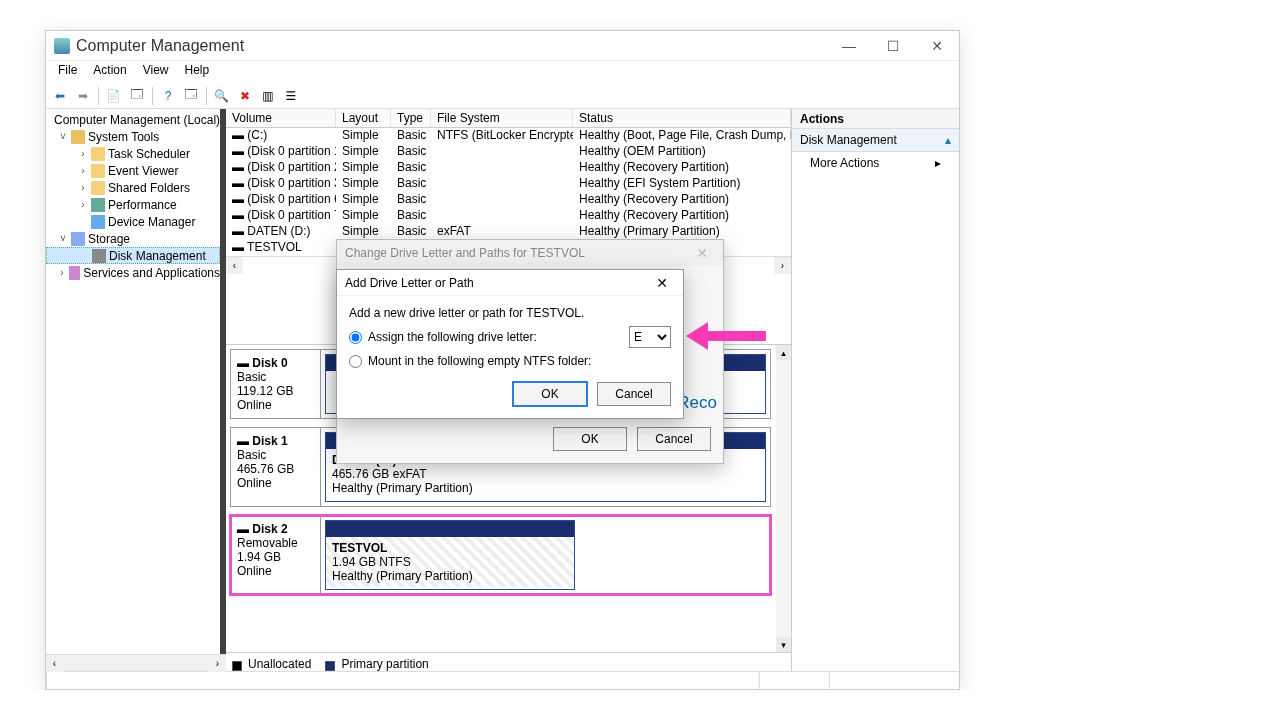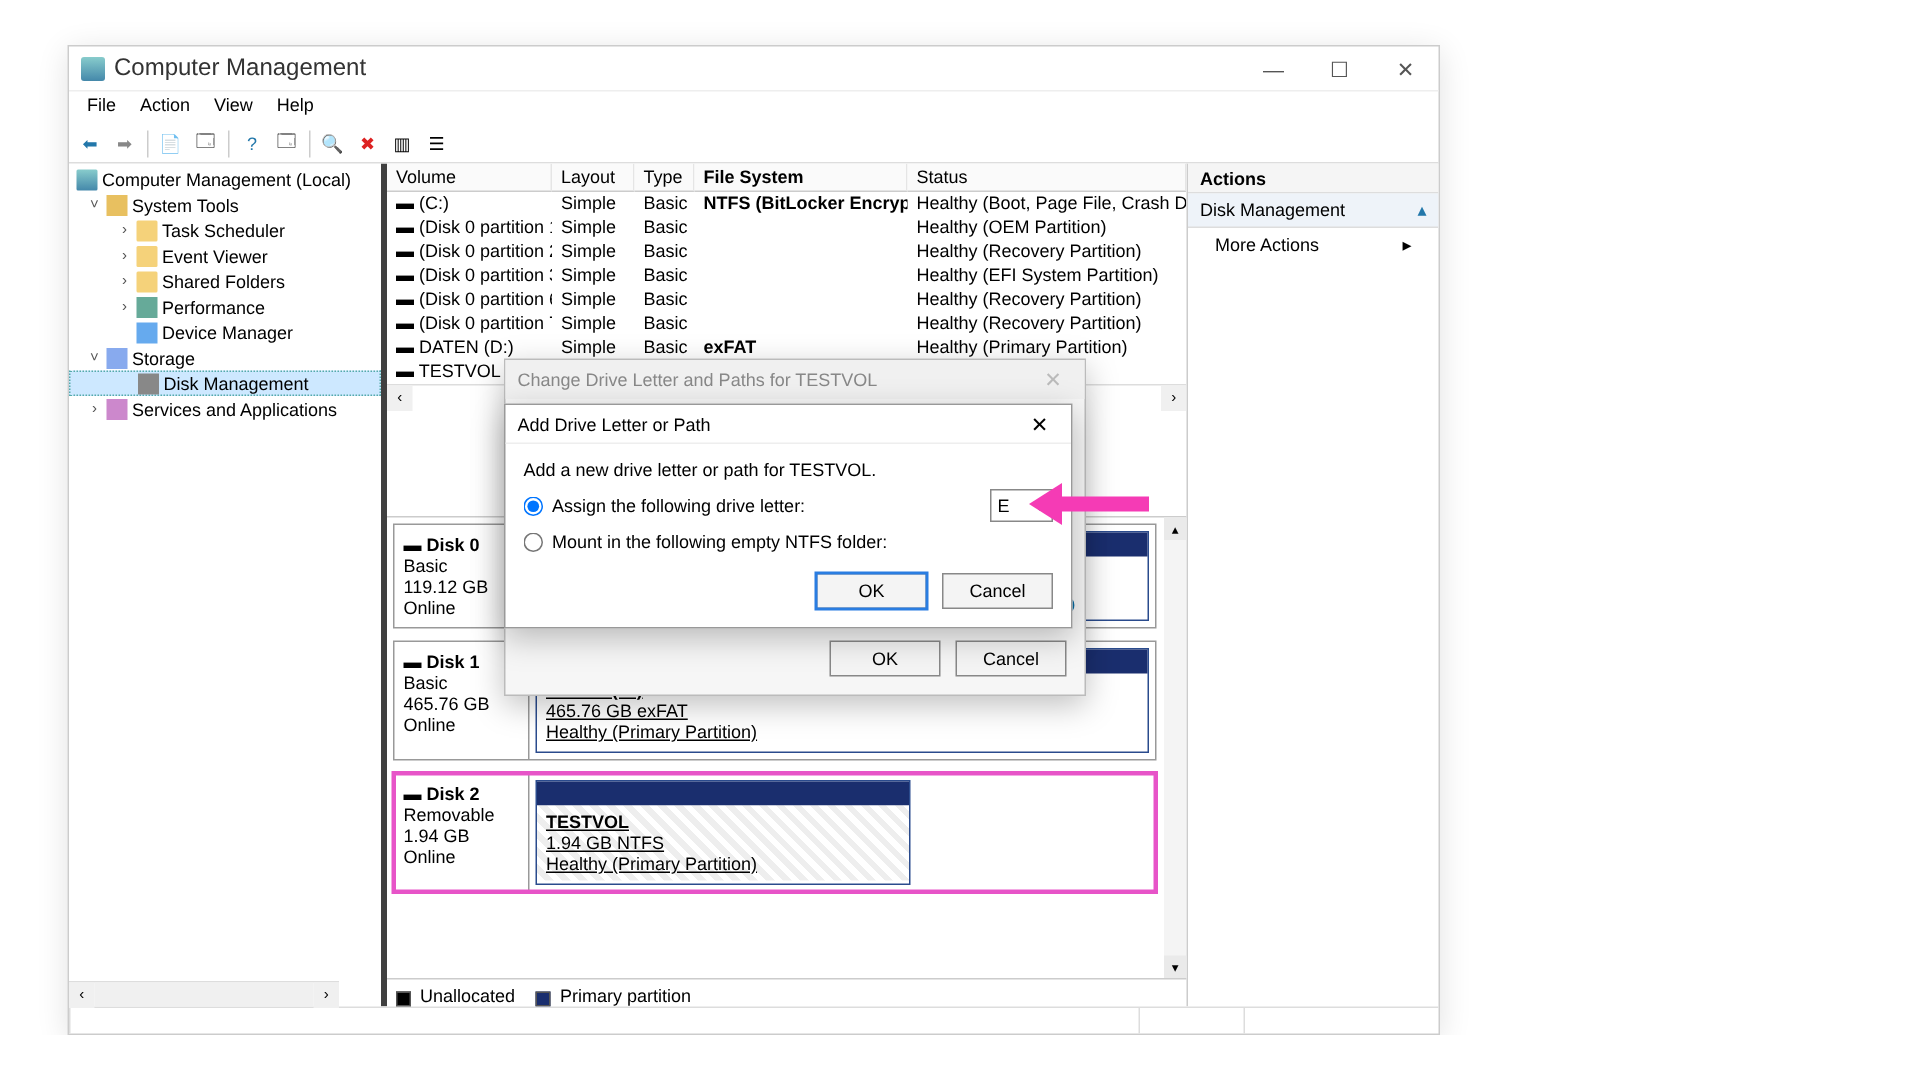--- a/index.html
+++ b/index.html
@@ -43,22 +43,22 @@
   padding: 0 4px;
   gap: 3px;
   border-bottom: 1px solid #ddd;
 }
 .tbtn { width: 20px; height: 20px; display: flex; align-items: center; justify-content: center; border: 1px solid transparent; }
 .sep { width: 1px; height: 18px; background: #ccc; margin: 0 2px; }
 
 .client { flex: 1; display: flex; overflow: hidden; }
 
 .tree {
-  width: 212px;
-  border-right: 4px solid #404040;
+  width: 180px;
+  border-right: 6px solid #404040;
   overflow: auto;
   padding: 2px 0;
 }
 .tree-item { display: flex; align-items: center; height: 17px; padding-left: 2px; white-space: nowrap; }
 .tree-item .exp { width: 10px; text-align: center; font-size: 10px; color: #555; }
 .tree-item .ic { width: 14px; height: 14px; margin: 0 3px; display: inline-block; }
 .tree-item.sel { background: #cde8ff; border: 1px dotted #5aa; }
 .lvl0 { padding-left: 2px; }
 .lvl1 { padding-left: 12px; }
 .lvl2 { padding-left: 32px; }
@@ -69,32 +69,32 @@
 .ic-dev { background: #6ae; }
 .ic-stor { background: #8ae; }
 .ic-disk { background: #888; }
 .ic-svc { background: #c8c; }
 
 .middle { flex: 1; display: flex; flex-direction: column; overflow: hidden; position: relative; }
 
 .vol-table { height: 236px; overflow: auto; border-bottom: 1px solid #ccc; }
 .vol-head { display: flex; height: 19px; background: #fff; position: sticky; top: 0; }
 .vol-head div { border-right: 1px solid #e5e5e5; border-bottom: 1px solid #ccc; padding: 2px 6px; font-size: 12px; background: #fafafa; }
-.col-v { width: 110px; } .col-l { width: 55px; } .col-t { width: 40px; } .col-fs { width: 142px; font-weight: bold; } .col-s { flex: 1; }
+.col-v { width: 110px; } .col-l { width: 55px; } .col-t { width: 40px; } .col-fs { width: 142px; } .col-s { flex: 1; }
 .vol-row { display: flex; height: 16px; }
 .vol-row div { padding: 0 6px; font-size: 12px; white-space: nowrap; overflow: hidden; }
 .hscroll { height: 17px; display: flex; align-items: center; border-top: 1px solid #ddd; }
 .hscroll .arr { width: 17px; height: 17px; display: flex; align-items: center; justify-content: center; background: #f0f0f0; font-size: 10px; }
 .hscroll .track { flex: 1; background: #f4f4f4; }
 
 .disks { flex: 1; overflow-y: auto; position: relative; padding-right: 16px; }
 .disk-row { display: flex; border: 1px solid #999; margin: 4px 4px 8px 4px; min-height: 80px; background: #fff; }
 .disk-info { width: 90px; padding: 6px 6px; border-right: 1px solid #999; font-size: 12px; line-height: 14px; }
 .disk-info b { font-weight: 600; }
-.disk-parts { flex: 1; display: flex; text-decoration: underline; }
+.disk-parts { flex: 1; display: flex; }
 .part { border: 1px solid #2a4b8d; margin: 4px; display: flex; flex-direction: column; }
 .part-bar { height: 16px; background: #1a2e6e; }
 .part-body { padding: 4px 6px; font-size: 12px; line-height: 14px; }
 .hatched .part-body { background: repeating-linear-gradient(45deg, #fff, #fff 4px, #eee 4px, #eee 8px); }
 
 .disk-row.hl { outline: 3px solid #e754c8; outline-offset: -2px; }
 
 .legend { height: 19px; border-top: 1px solid #ccc; display: flex; align-items: flex-end; padding: 0 6px; gap: 6px; font-size: 12px; }
 .sw { width: 10px; height: 10px; display: inline-block; border: 1px solid #555; }
 
@@ -388,21 +388,21 @@
     <div class="mbody" style="display:flex; flex-direction:column; height:calc(100% - 26px);">
       <div style="flex:1"></div>
       <div style="align-self:flex-end; font-size:17px; color:#0369a1; margin-right:-6px">Reco</div>
       <div class="btnrow">
         <span class="btn">OK</span>
         <span class="btn">Cancel</span>
       </div>
     </div>
   </div>
 
-  <div class="modal" style="left:290px; top:238px; width:379px;">
+  <div class="modal" style="left:290px; top:238px; width:348px;">
     <div class="mtitle" style="border-bottom:1px solid #eee">
       <span>Add Drive Letter or Path</span>
       <span class="mclose">✕</span>
     </div>
     <div class="mbody">
       <div>Add a new drive letter or path for TESTVOL.</div>
       <div class="mrow">
         <input type="radio" checked="" style="">
         <span>Assign the following drive letter:</span>
         <span style="flex:1"></span>

